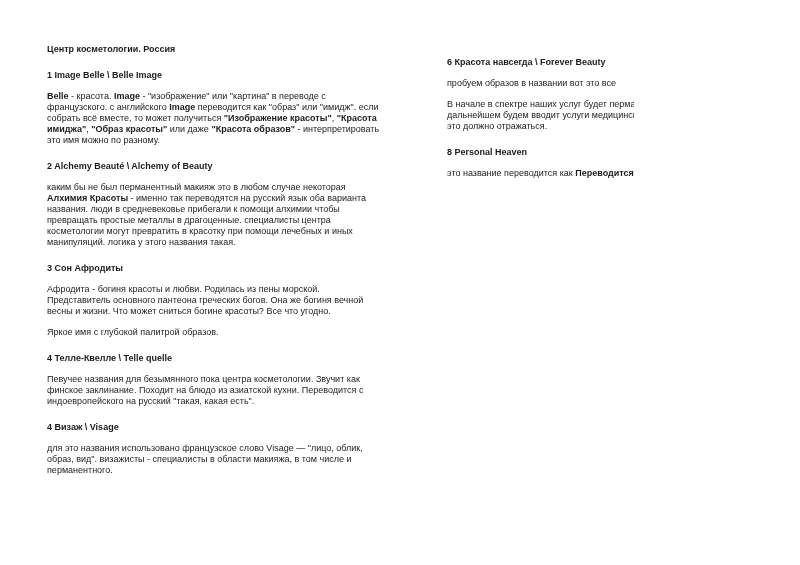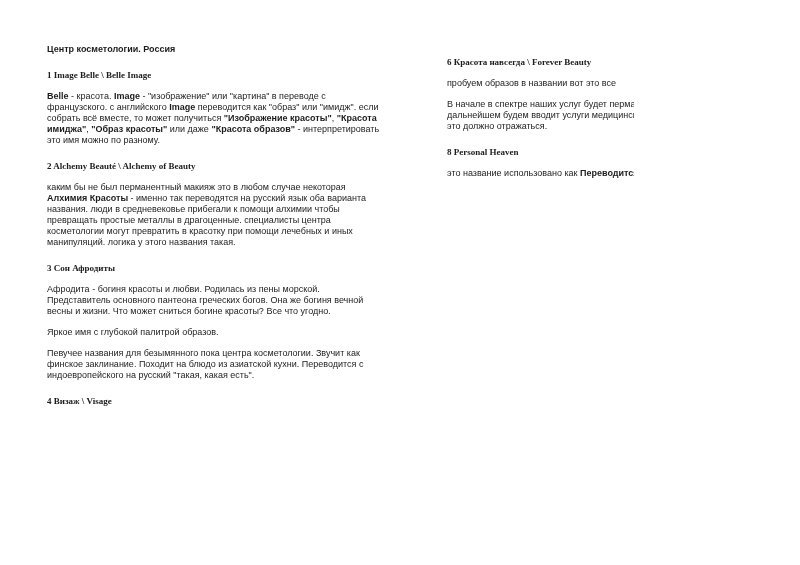--- a/index.html
+++ b/index.html
@@ -37,44 +37,45 @@
     width: 330px;
   }
   .col > :first-child { margin-top: 0; }
   .doc-title {
     font-weight: 700;
     margin: 0 0 13px 0;
   }
   .doc-heading {
     font-weight: 700;
     margin: 15px 0 10px 0;
-    font-family: Liberation Serif, serif;
   }
   .doc-para {
     margin: 0 0 10px 0;
   }
   .b { font-weight: 700; }
   .i { }
 </style>
 </head>
 <body>
 
 <div class="page">
   <div class="col col-left">
       <div class="doc-title"><span class="b">Центр косметологии. Россия</span></div>
       <div class="doc-heading"><span class="b">1 Image Belle \ Belle Image</span></div>
       <div class="doc-para"><span class="b">Belle</span><span> - красота. </span><span class="b">Image</span><span> - "изображение" или "картина" в переводе с французского. с английского </span><span class="b">Image</span><span> переводится как "образ" или "имидж". если собрать всё вместе, то может получиться </span><span class="b">"Изображение красоты"</span><span>, </span><span class="b">"Красота имиджа"</span><span>, </span><span class="b">"Образ красоты"</span><span> или даже </span><span class="b">"Красота образов"</span><span> - интерпретировать это имя можно по разному.</span></div>
       <div class="doc-heading"><span class="b">2 Alchemy Beauté \ Alchemy of Beauty</span></div>
       <div class="doc-para"><span>каким бы не был перманентный макияж это в любом случае некоторая </span><span class="b">Алхимия Красоты</span><span> - именно так переводятся на русский язык оба варианта названия. люди в средневековье прибегали к помощи алхимии чтобы превращать простые металлы в драгоценные. специалисты центра косметологии могут превратить в красотку при помощи лечебных и иных манипуляций. логика у этого названия такая.</span></div>
       <div class="doc-heading"><span class="b">3 Сон Афродиты</span></div>
       <div class="doc-para"><span>Афродита - богиня красоты и любви. Родилась из пены морской. Представитель основного пантеона греческих богов. Она же богиня вечной весны и жизни. Что может сниться богине красоты? Все что угодно.</span></div>
       <div class="doc-para"><span>Яркое имя с глубокой палитрой образов.</span></div>
+      <div class="doc-heading"><span class="b">4 Телле-Квелле \ Telle quelle</span></div>
       <div class="doc-para"><span>Певучее названия для безымянного пока центра косметологии. Звучит как финское заклинание. Походит на блюдо из азиатской кухни. Переводится с индоевропейского на русский "такая, какая есть".</span></div>
       <div class="doc-heading"><span class="b">4 Визаж \ Visage</span></div>
+      <div class="doc-para"><span>для это названия использовано французское слово </span><span class="i">Visage</span><span> — "лицо, облик, образ, вид". визажисты - специалисты в области макияжа, в том числе и перманентного.</span></div>
     </div>
   <div class="col col-right">
       <div class="doc-heading"><span class="b">6 Красота навсегда \ Forever Beauty</span></div>
       <div class="doc-para"><span>пробуем образов в названии вот это все</span></div>
       <div class="doc-para"><span class="i">В начале в спектре наших услуг будет перманентный макияж и обучение, в дальнейшем будем вводит услуги медицинской косметологии и в название это должно отражаться.</span></div>
       <div class="doc-heading"><span class="b">8 Personal Heaven</span></div>
-      <div class="doc-para"><span>это название использовано как </span><span class="b">Переводится рай</span><span> ни больше, ни меньше.</span></div>
+      <div class="doc-para"><span>это название переводится как </span><span class="b">Переводится рай</span><span> ни больше, ни меньше.</span></div>
     </div>
 </div>
 
 </body></html>

